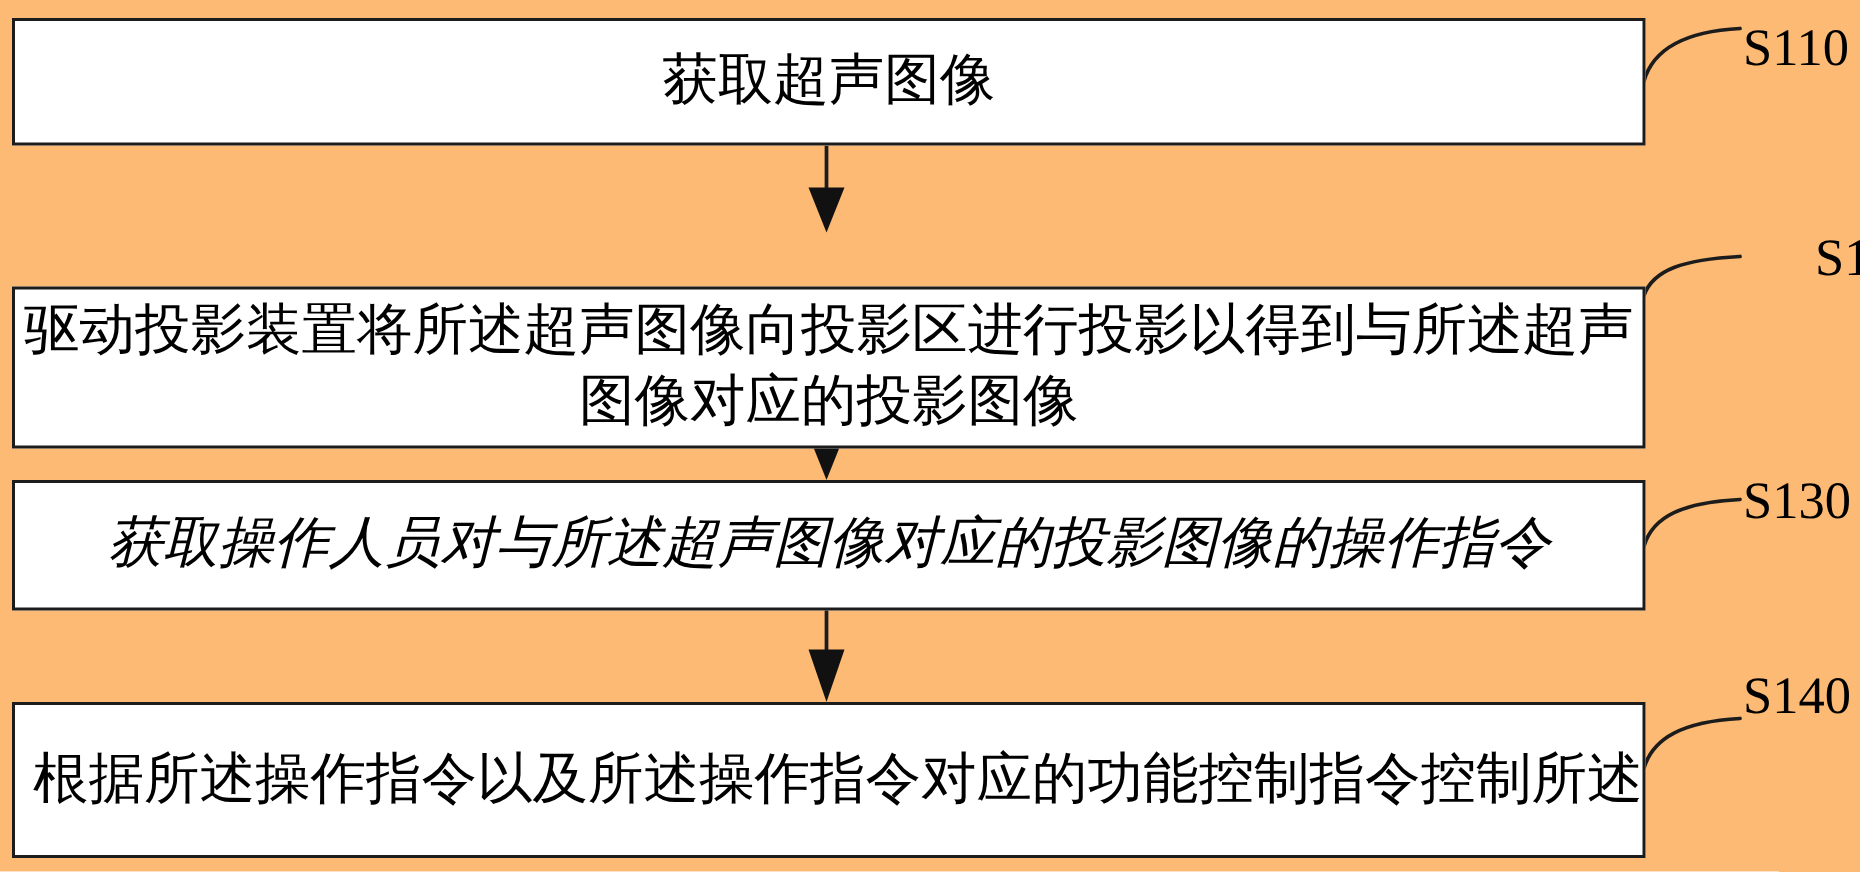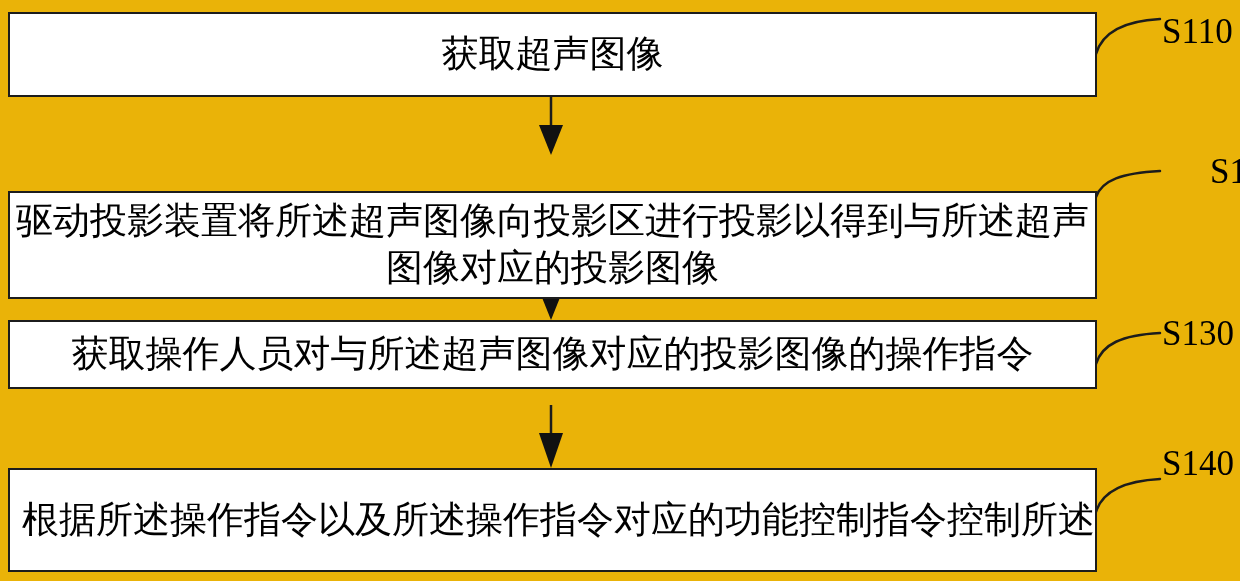--- a/index.html
+++ b/index.html
@@ -4,21 +4,21 @@
 <style>
   html, body {
     margin: 0;
     padding: 0;
     background: #ffffff;
   }
   .canvas {
     position: relative;
     width: 1240px;
     height: 581px;
-    background: #eab308;
+    background: #fdba74;
     overflow: hidden;
     font-family: "Liberation Serif", "DejaVu Serif", serif;
   }
   .overlay {
     position: absolute;
     left: 0;
     top: 0;
     width: 1240px;
     height: 581px;
     pointer-events: none;
@@ -35,21 +35,21 @@
     justify-content: center;
     text-align: center;
     font-size: 37px;
     line-height: 1.26;
     color: #000000;
     letter-spacing: 0px;
   }
   .flow-box span { display: block; }
   .box-1 { top: 12px;  height: 85px;  }
   .box-2 { top: 155px; height: 108px; margin-top: 36px; }
-  .box-3 { top: 320px; height: 69px;  }
+  .box-3 { top: 320px; height: 87px; font-style: italic;  }
   .box-4 { top: 468px; height: 104px; align-items: flex-end; }
   .ref-label {
     position: absolute;
     left: 1162px;
     font-size: 35px;
     line-height: 40px;
     color: #000000;
     white-space: nowrap;
   }
   .label-1 { top: 12px;   }

